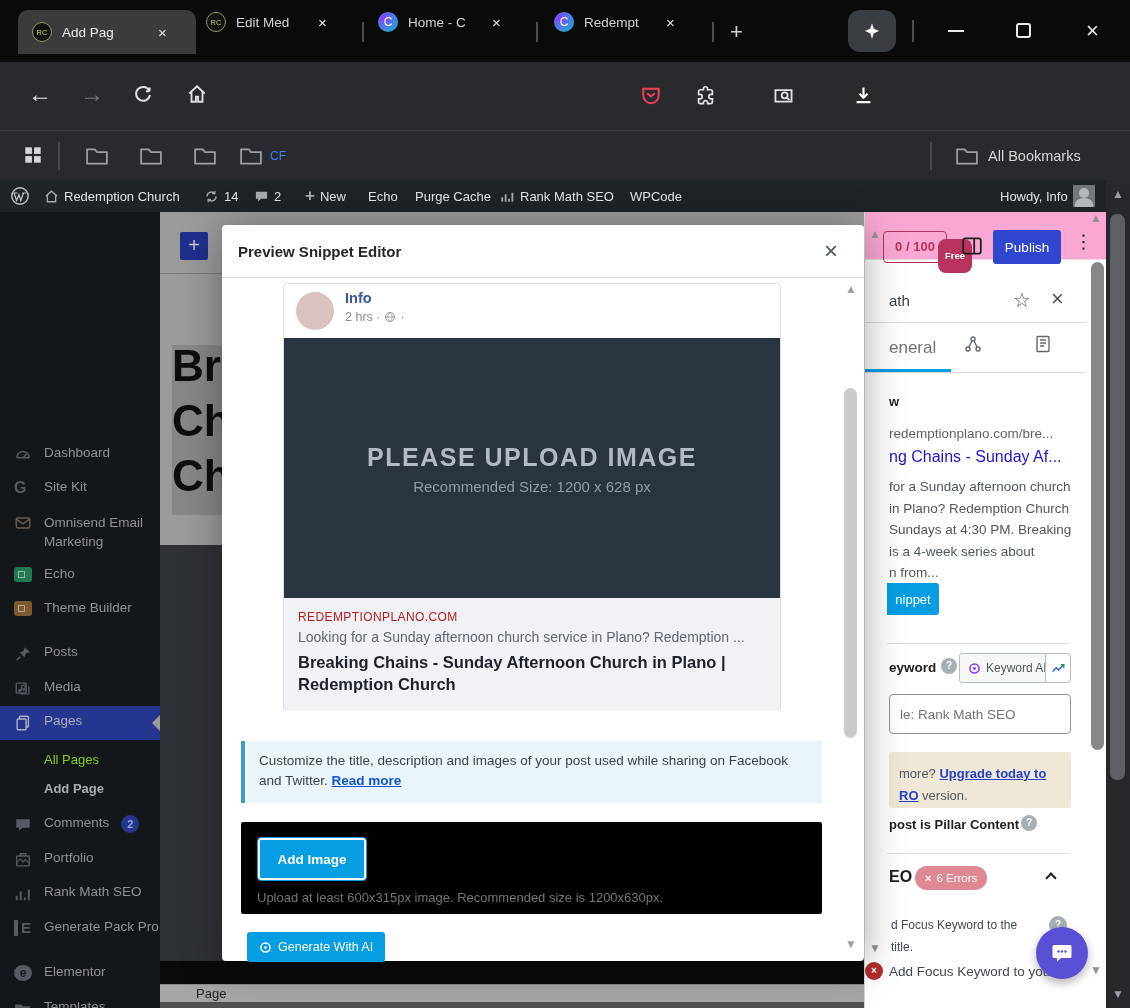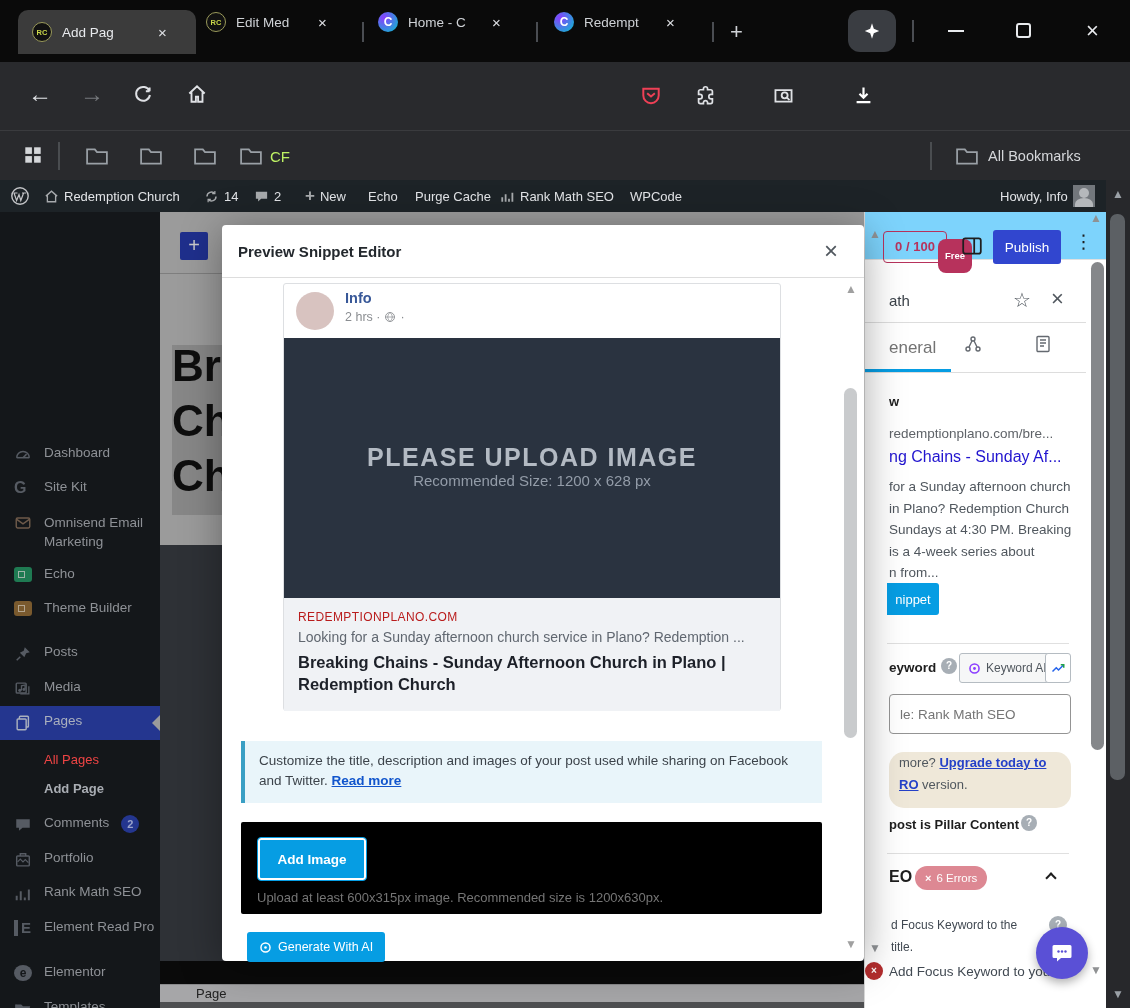--- a/index.html
+++ b/index.html
@@ -8,49 +8,49 @@
 .abs{position:absolute}
 .tx{position:absolute;white-space:nowrap}
 .flex{display:flex;align-items:center}
 svg{display:block}
 
 #tabstrip{position:absolute;left:0;top:0;width:1130px;height:62px;background:#0a0a0a}
 .tab-active{position:absolute;left:18px;top:10px;width:178px;height:44px;background:#3b3b3b;border-radius:10px 10px 0 0}
 .tab-title{font-size:13.5px;color:#e8eaed;overflow:hidden}
 .tab-x{color:#dfe1e5;font-size:15px;cursor:pointer}
 .tab-sep{position:absolute;top:22px;width:2px;height:20px;background:#4a4d52}
-.fav{width:20px;height:20px;border-radius:4px;display:flex;align-items:center;justify-content:center;font-weight:bold}
+.fav{width:20px;height:20px;border-radius:4px;display:flex;align-items:center;justify-content:center;font-weight:normal}
 .fav-rc{background:#111;border:1px solid #9a9a5a;border-radius:50%;color:#c9d64a;font-size:7.5px}
 .fav-canva{background:radial-gradient(circle at 30% 30%,#8b3dff,#00c4cc);border-radius:50%;color:#fff;font-size:12px}
 #toolbar{position:absolute;left:0;top:62px;width:1130px;height:68px;background:#292a2d}
 .tbtn{color:#dfe1e5}
 #omnibox{position:absolute;left:236px;top:74px;width:372px;height:42px;border-radius:21px;background:#1d1e21;display:flex;align-items:center}
 #bookmarks{position:absolute;left:0;top:130px;width:1130px;height:50px;background:#292a2d;border-top:1px solid #3a3b3e}
 .bsep{position:absolute;top:140px;width:2px;height:28px;background:#4a4d50}
 
 #adminbar{position:absolute;left:0;top:180px;width:1106px;height:32px;background:#1d2327;color:#e2e4e7;font-size:13px}
 .ab{position:absolute;top:0;height:32px;display:flex;align-items:center;gap:5px;color:#e2e4e7}
 
 #sidebar{position:absolute;left:0;top:212px;width:160px;height:796px;background:#14171a}
 .sbitem{position:absolute;left:0;width:160px;display:flex;gap:12px;align-items:flex-start;color:#8e9196;font-size:13.5px;padding-left:14px}
 .sbico{flex:0 0 18px;margin-top:1px}
-.sub{position:absolute;left:44px;font-size:13px;color:#ef4444}
+.sub{position:absolute;left:44px;font-size:13px;color:#84cc16}
 .badge{display:inline-block;min-width:18px;height:18px;border-radius:9px;background:#24368f;color:#9aa3cc;font-size:11px;text-align:center;line-height:18px;padding:0 4px;font-weight:bold}
 
 #gutenheader-left{position:absolute;left:160px;top:212px;width:704px;height:62px;background:#9b9b9b;border-bottom:1px solid #7e7e7e}
 #canvas{position:absolute;left:160px;top:274px;width:704px;height:271px;background:#9b9b9b}
 #hero{position:absolute;left:160px;top:545px;width:704px;height:416px;background:#2e3136}
 #metabar{position:absolute;left:160px;top:961px;width:704px;height:23px;background:#9e9ea0;border-top:1px solid #77787a}
 #pagebar{position:absolute;left:160px;top:984px;width:704px;height:18px;background:#a6a6a8;border-top:1px solid #8a8a8c}
 #bottomdark{position:absolute;left:160px;top:1002px;width:704px;height:6px;background:#4e4f51}
 .chev-down{display:inline-block;width:8px;height:8px;border-right:2px solid #222;border-bottom:2px solid #222;transform:rotate(45deg)}
 .chev-up{display:inline-block;width:8px;height:8px;border-right:2px solid #1e1e1e;border-bottom:2px solid #1e1e1e;transform:rotate(-135deg)}
 
 #panel{position:absolute;left:864px;top:212px;width:242px;height:796px;background:#fff;border-left:1px solid #d8d8d8}
-#gutenheader-right{position:absolute;left:0;top:0;width:242px;height:48px;background:#7dd3fc;border-bottom:1px solid #e0e0e0}
+#gutenheader-right{position:absolute;left:0;top:0;width:242px;height:48px;background:#f9a8d4;border-bottom:1px solid #e0e0e0}
 .scorechip{position:absolute;left:18px;top:19px;width:64px;height:32px;border:1.5px solid #b7325c;border-radius:4px;color:#b7325c;font-weight:bold;font-size:13px;text-align:center;line-height:30px}
 .freepill{position:absolute;left:54px;top:7px;background:#b7325c;color:#fff;font-size:9.5px;font-weight:bold;padding:2px 7px;border-radius:8px}
 .publish{position:absolute;left:128px;top:18px;width:68px;height:34px;background:#3146cf;border:none;border-radius:3px;color:#fff;font-size:13.5px;font-family:"Liberation Sans",sans-serif;cursor:pointer}
 .ptab-underline{position:absolute;left:0;top:157px;width:86px;height:3px;background:#069de3}
 .rmbtn{background:#069de3;color:#fff;border:none;font-family:"Liberation Sans",sans-serif;cursor:pointer}
 .helpc{display:inline-block;width:16px;height:16px;border-radius:50%;background:#a7aeb5;color:#fff;font-size:10px;font-weight:bold;text-align:center;line-height:16px}
 .errc{display:inline-block;width:18px;height:18px;border-radius:50%;background:#b32d2e;color:#fff;font-size:10px;font-weight:bold;text-align:center;line-height:18px}
 
 #bscroll{position:absolute;left:1106px;top:180px;width:24px;height:828px;background:#27282b}
 .sthumb{position:absolute;border-radius:7px}
@@ -175,21 +175,21 @@
     <svg class="abs" style="left:140px;top:16px;cursor:pointer" width="22" height="18" viewBox="0 0 20 16">
         <path d="M1 2h7l2 2.5h9V15H1z" fill="none" stroke="#9aa0a6" stroke-width="1.6"></path>
       </svg>
     <svg class="abs" style="left:194px;top:16px;cursor:pointer" width="22" height="18" viewBox="0 0 20 16">
         <path d="M1 2h7l2 2.5h9V15H1z" fill="none" stroke="#9aa0a6" stroke-width="1.6"></path>
       </svg>
     <div class="abs flex" style="left:240px;top:16px;gap:8px;cursor:pointer">
       <svg width="22" height="18" viewBox="0 0 20 16">
           <path d="M1 2h7l2 2.5h9V15H1z" fill="none" stroke="#9aa0a6" stroke-width="1.6"></path>
         </svg>
-      <span style="font-size:15px;color:#bef264">CF</span>
+      <span style="font-size:12px;color:#3b82f6">CF</span>
     </div>
     <div class="abs" style="left:336px;top:144px;width:0;height:0"></div>
     <div class="abs" style="left:337px;top:145px;width:20px;height:20px;cursor:pointer">
       <span class="abs" style="left:1px;top:1px;width:8px;height:8px;border-radius:3px;background:#36c5f0"></span>
       <span class="abs" style="left:11px;top:1px;width:8px;height:8px;border-radius:3px;background:#2eb67d"></span>
       <span class="abs" style="left:1px;top:11px;width:8px;height:8px;border-radius:3px;background:#ecb22e"></span>
       <span class="abs" style="left:11px;top:11px;width:8px;height:8px;border-radius:3px;background:#e01e5a"></span>
     </div>
     <div class="abs fav" style="left:385px;top:145px;border-radius:50%;background:#6aaa3f;color:#fff;font-size:5.5px;cursor:pointer">gloo</div>
     <div class="abs fav" style="left:433px;top:145px;background:#17c15e;color:#fff;font-size:13px;cursor:pointer">S</div>
@@ -356,21 +356,21 @@
       <span>Portfolio</span>
     </div>
     <div class="sbitem" style="top:672px">
       <svg class="sbico" width="18" height="18" viewBox="0 0 20 20">
           <path d="M3 17v-5M7.5 17V7M12 17v-3M16.5 17V5" stroke="#565b63" stroke-width="2.2"></path>
         </svg>
       <span>Rank Math SEO</span>
     </div>
     <div class="sbitem" style="top:707px">
       <span class="sbico" style="color:#565b63;font-weight:bold;font-size:15px;line-height:16px;border-left:4px solid #565b63;padding-left:3px">E</span>
-      <span>Element Read Pro</span>
+      <span>Generate Pack Pro</span>
     </div>
     <div class="sbitem" style="top:752px">
       <span class="sbico" style="width:16px;height:16px;border-radius:50%;background:#565b63;color:#14171a;font-weight:bold;font-size:12px;text-align:center;line-height:16px;display:inline-block">e</span>
       <span>Elementor</span>
     </div>
     <div class="sbitem" style="top:787px">
       <svg class="sbico" width="18" height="18" viewBox="0 0 20 20">
           <path d="M2 5h6l2 2h8l-2.5 9H2z" fill="#565b63"></path>
           <path d="M2 5v11" stroke="#565b63" stroke-width="1.4"></path>
         </svg>
@@ -455,21 +455,21 @@
       <span style="font-size:12px;color:#50575e">Keyword AI</span>
     </div>
     <div class="abs" style="left:180px;top:441px;width:26px;height:30px;border:1px solid #b5bcc2;border-radius:3px;background:#fff;display:flex;align-items:center;justify-content:center;cursor:pointer">
       <svg width="15" height="15" viewBox="0 0 20 20">
           <path d="M2 14l5-5 3 3 7-7" fill="none" stroke="#2563eb" stroke-width="2"></path>
           <path d="M13 5h4v4" fill="none" stroke="#22a14a" stroke-width="2"></path>
         </svg>
     </div>
     <input class="abs" style="left: 24px; top: 482px; width: 182px; height: 40px; border: 1px solid rgb(148, 148, 148); border-radius: 4px; padding: 0px 10px; font-size: 13.5px; font-family: &quot;Liberation Sans&quot;, sans-serif; color: rgb(44, 51, 56);" placeholder="le: Rank Math SEO">
 
-    <div class="abs" style="left:24px;top:540px;width:182px;height:56px;background:#efe8d9;border-radius:15px;padding:0 10px;font-size:13px;color:#50575e;line-height:22px">
+    <div class="abs" style="left:24px;top:540px;width:182px;height:56px;background:#efe8d9;border-radius:3px;padding:11px 10px;font-size:13px;color:#50575e;line-height:22px">
       <span>more? </span><a style="color:#2541c8;font-weight:bold;text-decoration:underline;cursor:pointer">Upgrade today to</a><br>
       <a style="color:#2541c8;font-weight:bold;text-decoration:underline;cursor:pointer">RO</a><span> version.</span>
     </div>
 
     <span class="tx" style="left:24px;top:605px;font-size:13px;font-weight:bold;color:#1e1e1e">post is Pillar Content</span>
     <span class="helpc abs" style="left:156px;top:603px">?</span>
 
     <div class="abs" style="left:22px;top:641px;width:182px;height:1px;background:#e0e0e0"></div>
 
     <span class="tx" style="left:24px;top:656px;font-size:16px;font-weight:bold;color:#1e1e1e">EO</span>
@@ -513,21 +513,21 @@
       <div class="abs flex" style="left:61px;top:26px;gap:4px;font-size:12.5px;color:#8a8d91">
         <span>2 hrs ·</span>
         <svg width="12" height="12" viewBox="0 0 20 20">
             <circle cx="10" cy="10" r="7.5" fill="none" stroke="#8a8d91" stroke-width="1.5"></circle>
             <path d="M2.5 10h15M10 2.5c-5 5-5 10 0 15M10 2.5c5 5 5 10 0 15" fill="none" stroke="#8a8d91" stroke-width="1.2"></path>
           </svg>
         <span>·</span>
       </div>
       <div class="fbimg">
         <div style="margin-top:105px;font-size:25px;font-weight:bold;letter-spacing:1.5px;color:#b3bac3;font-family:'Liberation Sans',sans-serif">PLEASE UPLOAD IMAGE</div>
-        <div style="font-size:15px;color:#939ca8">Recommended Size: 1200 x 628 px</div>
+        <div style="margin-top:6px;font-size:15px;color:#939ca8">Recommended Size: 1200 x 628 px</div>
       </div>
       <div class="fbfoot">
         <div style="font-size:12px;color:#b91c1c;letter-spacing:.4px">REDEMPTIONPLANO.COM</div>
         <div style="margin-top:5px;font-size:14px;color:#606770;width:470px;white-space:nowrap;overflow:hidden">Looking for a Sunday afternoon church service in Plano? Redemption ...</div>
         <div style="margin-top:6px;font-size:16.5px;font-weight:bold;color:#1d2129;line-height:22px;width:470px">Breaking Chains - Sunday Afternoon Church in Plano | Redemption Church</div>
       </div>
     </div>
 
     <div class="notice">
       <span>Customize the title, description and images of your post used while sharing on Facebook and Twitter.</span>

